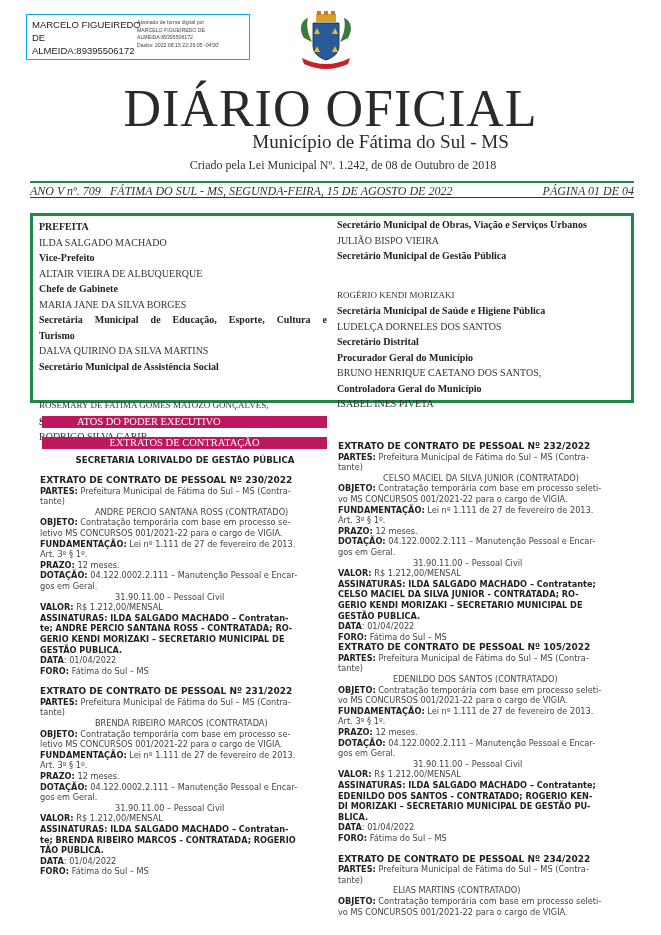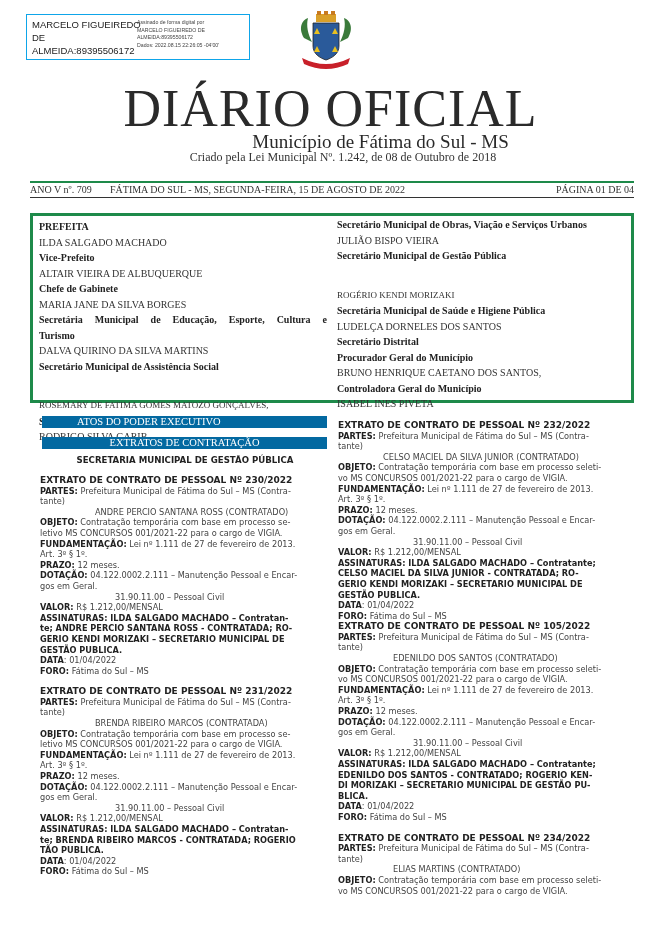--- a/index.html
+++ b/index.html
@@ -3,31 +3,31 @@
 <meta charset="utf-8">
 <style>
   html,body{margin:0;padding:0;background:#fff;}
   body{width:661px;height:935px;position:relative;overflow:hidden;color:#222;}
   .sig{position:absolute;left:26px;top:14px;width:224px;height:46px;border:1px solid #0ea5e9;box-sizing:border-box;font-family:"Liberation Sans",sans-serif;}
   .sig .big{position:absolute;left:5px;top:3px;font-size:9.5px;line-height:13px;color:#222;width:110px;}
   .sig .small{position:absolute;left:110px;top:4px;font-size:5.2px;line-height:7.5px;color:#444;width:115px;}
   .crest{position:absolute;left:296px;top:8px;width:60px;height:66px;}
   .title{position:absolute;left:0;width:661px;top:82px;text-align:center;font-family:"Liberation Serif",serif;font-size:52px;line-height:54px;color:#2a2a2a;letter-spacing:1px;}
   .subtitle{position:absolute;left:0;width:661px;top:131px;text-align:center;padding-left:100px;box-sizing:border-box;font-family:"Liberation Serif",serif;font-size:19px;color:#2a2a2a;}
-  .created{position:absolute;left:0;width:661px;top:150px;text-align:center;padding-left:25px;box-sizing:border-box;font-family:"Liberation Serif",serif;font-size:12px;color:#333;}
+  .created{position:absolute;left:0;width:661px;top:158px;text-align:center;padding-left:25px;box-sizing:border-box;font-family:"Liberation Serif",serif;font-size:12px;color:#333;}
   .rule{position:absolute;left:30px;width:604px;height:2px;background:#1e8a4a;}
-  .edline{position:absolute;left:30px;width:604px;top:184px;font-family:"Liberation Serif",serif;font-size:10px;color:#333;display:flex;}
+  .edline{position:absolute;left:30px;width:604px;top:184px;font-family:"Liberation Serif",serif;font-size:12px;color:#333;display:flex;font-style:italic;}
   .edline span{white-space:nowrap;}
   .board{position:absolute;left:30px;top:213px;width:604px;height:190px;border:3px solid #1e8a4a;box-sizing:border-box;font-family:"Liberation Serif",serif;font-size:10px;}
   .col{position:absolute;top:3px;}
   .col .r{line-height:15.5px;white-space:nowrap;color:#333;}
   .col .b{font-weight:bold;color:#222;}
   .col .sm{font-size:9px;margin-top:24px;}
   .col .just{white-space:normal;text-align:justify;text-align-last:justify;width:288px;}
-  .gbar{position:absolute;left:42px;width:285px;height:12px;background:#0369a1;color:#fff;font-family:"Liberation Serif",serif;font-size:10.5px;line-height:12px;}
+  .gbar{position:absolute;left:42px;width:285px;height:12px;background:#be185d;color:#fff;font-family:"Liberation Serif",serif;font-size:10.5px;line-height:12px;}
   .sec{position:absolute;left:40px;width:290px;text-align:center;top:455px;font-family:"DejaVu Sans",sans-serif;font-weight:bold;font-size:8.6px;color:#222;}
   .text{position:absolute;font-family:"DejaVu Sans",sans-serif;font-size:8.2px;line-height:10.6px;color:#444;width:292px;}
   .text p{margin:0;}
   .text b{color:#222;}
   .text .h{font-weight:bold;color:#222;font-size:9px;}
   .text .c{padding-left:55px;}
   .text .c2{padding-left:75px;}
   .text .gap{height:10px;}
 </style>
 </head>
@@ -102,21 +102,21 @@
     <div class="r b">Secretário Distrital</div>
     <div class="r b">Procurador Geral do Município</div>
     <div class="r">BRUNO HENRIQUE CAETANO DOS SANTOS,</div>
     <div class="r b">Controladora Geral do Município</div>
     <div class="r">ISABEL INES PIVETA</div>
   </div>
 </div>
 
 <div class="gbar" style="top:416px;padding-left:35px;box-sizing:border-box">ATOS DO PODER EXECUTIVO</div>
 <div class="gbar" style="top:437px;text-align:center">EXTRATOS DE CONTRATAÇÃO</div>
-<div class="sec">SECRETARIA MUNICIPAL DE GESTÃO PÚBLICA</div>
+<div class="sec">SECRETARIA LORIVALDO DE GESTÃO PÚBLICA</div>
 
 <div class="text" style="left:40px;top:475px">
   <div>
     <p class="h">EXTRATO DE CONTRATO DE PESSOAL Nº 230/2022</p>
     <p><b>PARTES:</b><span> Prefeitura Municipal de Fátima do Sul – MS (Contra-</span></p>
     <p>tante)</p>
     <p class="c">ANDRE PERCIO SANTANA ROSS (CONTRATADO)</p>
     <p><b>OBJETO:</b><span> Contratação temporária com base em processo se-</span></p>
     <p>letivo MS CONCURSOS 001/2021-22 para o cargo de VIGIA.</p>
     <p><b>FUNDAMENTAÇÃO:</b><span> Lei nº 1.111 de 27 de fevereiro de 2013.</span></p>
@@ -149,21 +149,21 @@
     <p class="c2">31.90.11.00 – Pessoal Civil</p>
     <p><b>VALOR:</b><span> R$ 1.212,00/MENSAL</span></p>
     <p><b>ASSINATURAS: ILDA SALGADO MACHADO – Contratan-</b></p>
     <p><b>te; BRENDA RIBEIRO MARCOS - CONTRATADA; ROGERIO</b></p>
     <p><b>TÃO PUBLICA.</b></p>
     <p><b>DATA</b><span>: 01/04/2022</span></p>
     <p><b>FORO:</b><span> Fátima do Sul – MS</span></p>
   </div>
 </div>
 
-<div class="text" style="left:338px;top:420px">
+<div class="text" style="left:338px;top:441px">
   <div>
     <p class="h">EXTRATO DE CONTRATO DE PESSOAL Nº 232/2022</p>
     <p><b>PARTES:</b><span> Prefeitura Municipal de Fátima do Sul – MS (Contra-</span></p>
     <p>tante)</p>
     <p class="c" style="padding-left:45px">CELSO MACIEL DA SILVA JUNIOR (CONTRATADO)</p>
     <p><b>OBJETO:</b><span> Contratação temporária com base em processo seleti-</span></p>
     <p>vo MS CONCURSOS 001/2021-22 para o cargo de VIGIA.</p>
     <p><b>FUNDAMENTAÇÃO:</b><span> Lei nº 1.111 de 27 de fevereiro de 2013.</span></p>
     <p>Art. 3º § 1º.</p>
     <p><b>PRAZO:</b><span> 12 meses.</span></p>

